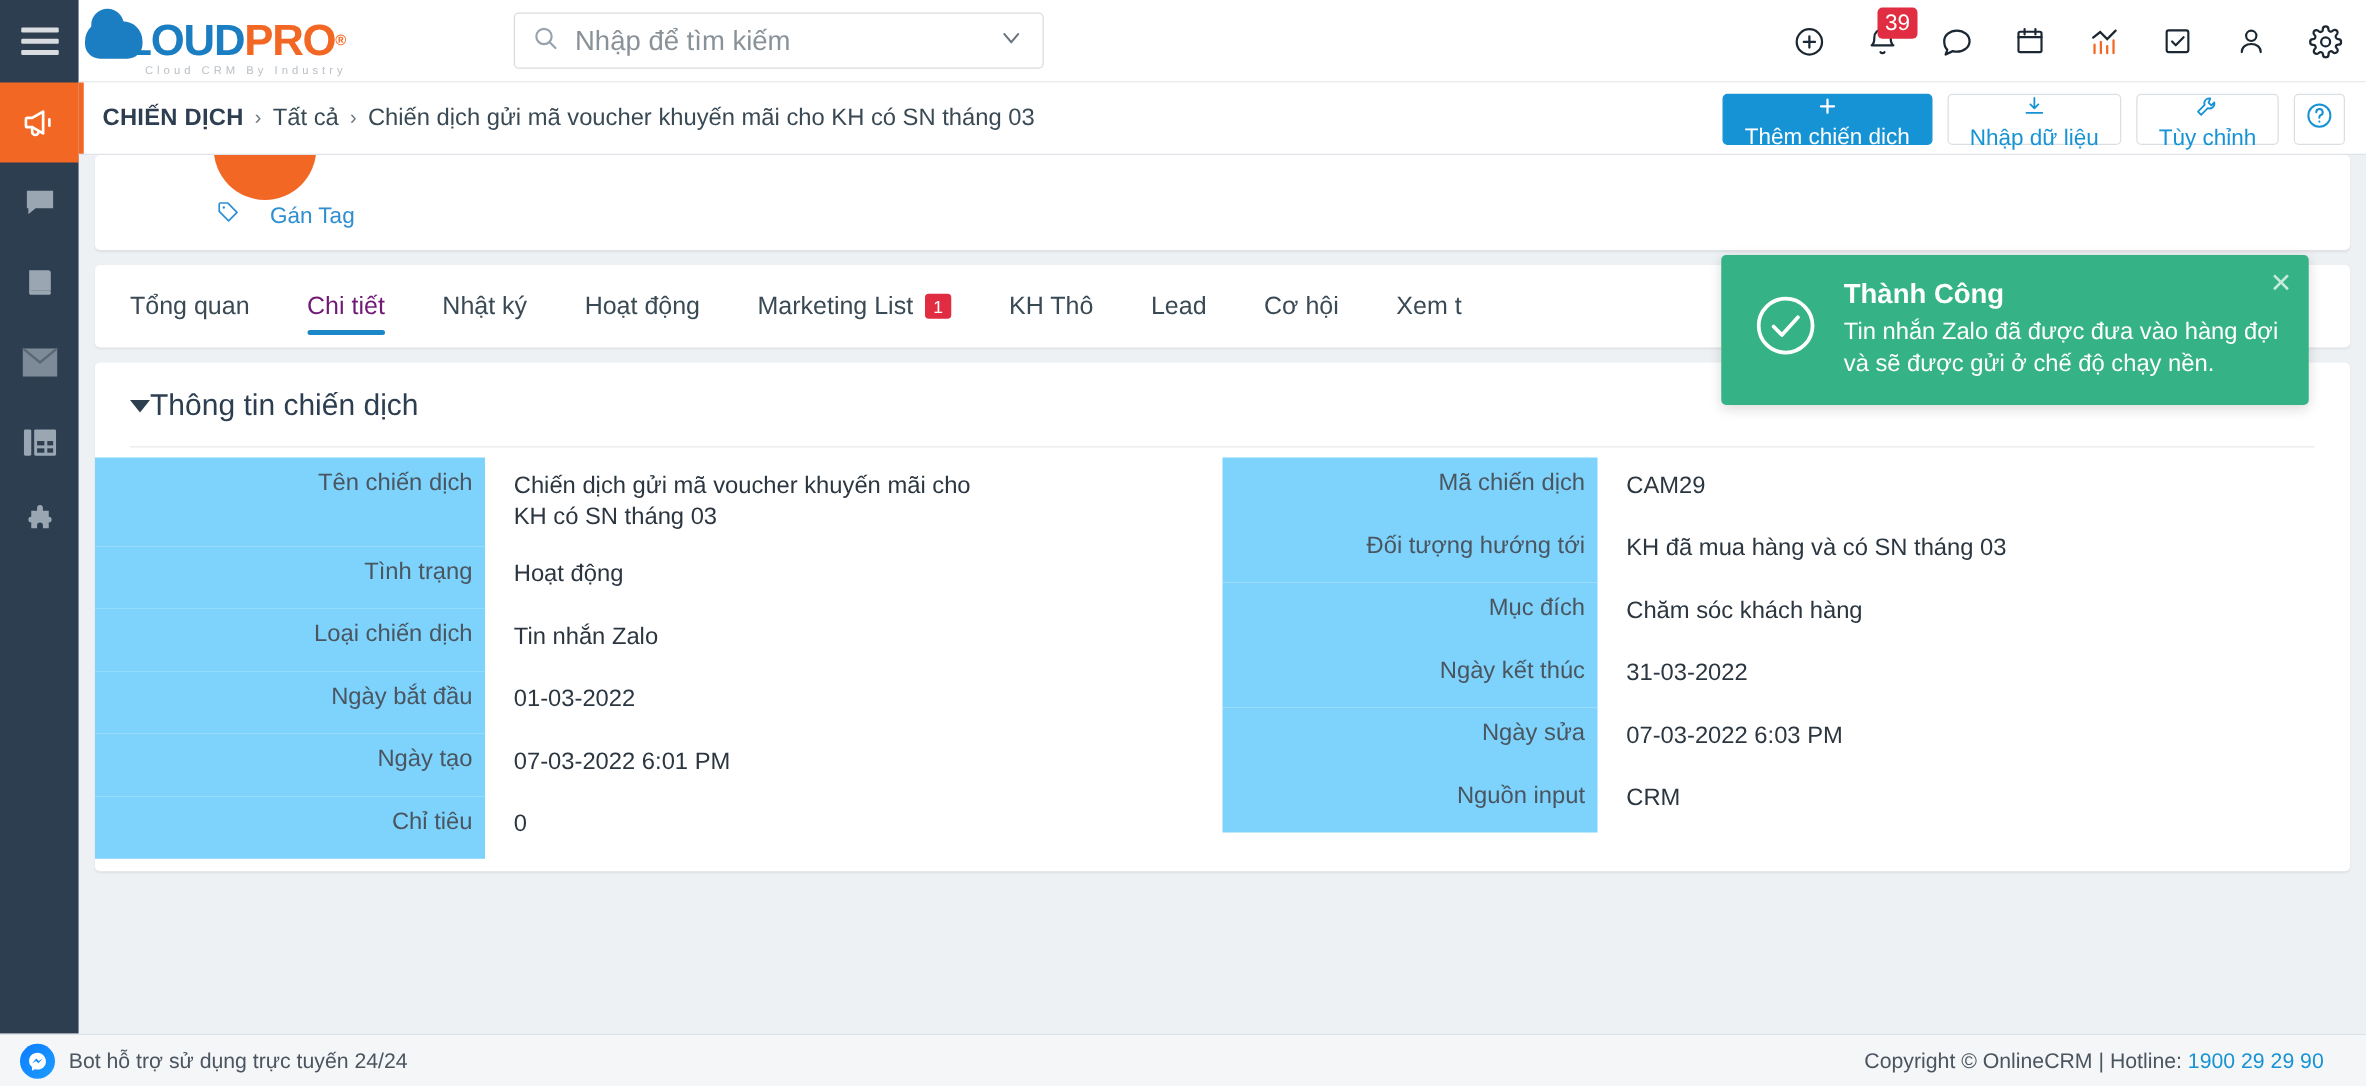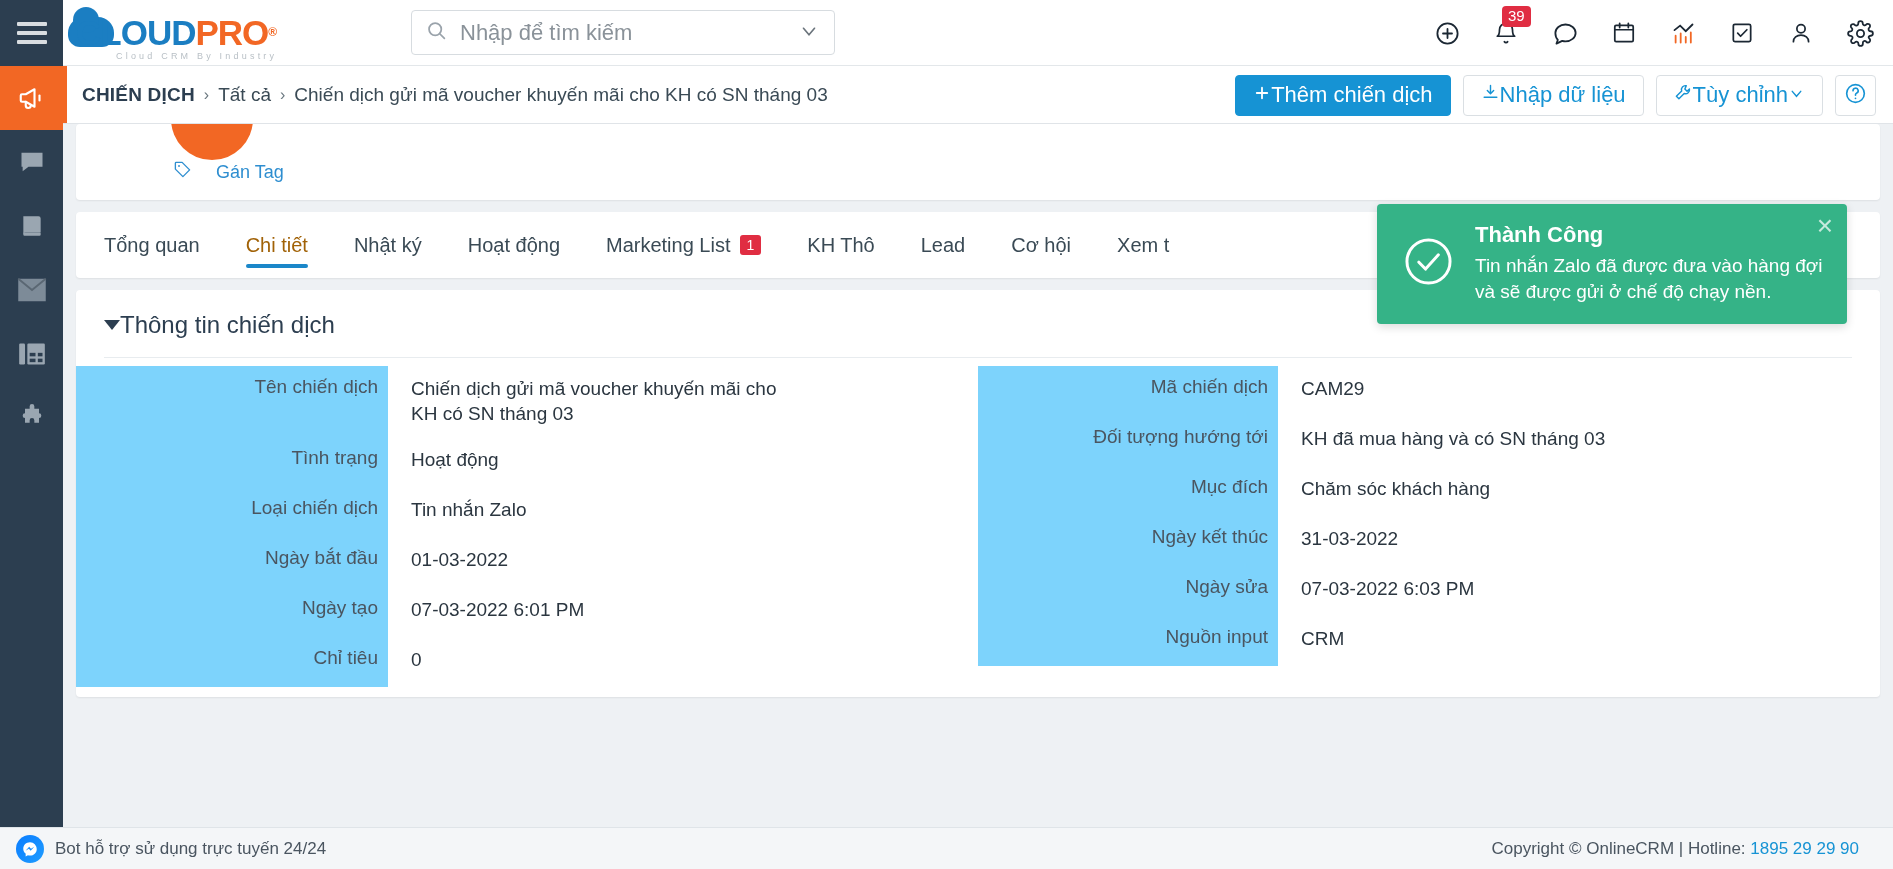--- a/index.html
+++ b/index.html
@@ -80,21 +80,21 @@
   }
 
   .topicons {
     position: absolute; right: 18px; top: 0; height: 66px;
     display: flex; align-items: center; gap: 29px;
   }
   .ticon { position: relative; cursor: pointer; width: 30px; height: 30px;
            display: flex; align-items: center; justify-content: center; }
   .badge {
     position: absolute; top: -12px; left: 11px;
-    background: #e02d42; color: #fff; font-size: 15px;
+    background: #e02d42; color: #fff; font-size: 18px;
     border-radius: 4px; padding: 1px 6px; font-weight: 500; line-height: 1.25;
   }
 
   
   .crumbbar {
     position: absolute; left: 63px; top: 66px;
     width: 1830px; height: 58px;
     background: #fff; border-bottom: 1px solid #e0e4e8;
     display: flex; align-items: center;
   }
@@ -108,21 +108,21 @@
   .crumb-link { cursor: pointer; }
   .crumb-cur { color: #3a4a55; }
 
   .crumb-actions {
     position: absolute; right: 17px; top: 0; height: 58px;
     display: flex; align-items: center; gap: 12px;
   }
   .btn {
     display: flex; align-items: center; gap: 0;
     height: 41px; padding: 0 17px; border-radius: 4px;
-    font-size: 22px; cursor: pointer; white-space: nowrap;
+    font-size: 18px; cursor: pointer; white-space: nowrap; flex-direction: column;
   }
   .btn-primary { background: #1693d4; color: #fff; border: 1px solid #1693d4; }
   .btn-outline { background: #fff; color: #1693d4; border: 1px solid #dadfe3; }
   .btn-icon-only {
     width: 41px; height: 41px; padding: 0; justify-content: center;
     background: #fff; border: 1px solid #dadfe3; color: #1693d4;
     border-radius: 4px; cursor: pointer; display: flex; align-items: center;
   }
 
   
@@ -145,21 +145,21 @@
     position: absolute; left: 97px; top: 36px;
     display: flex; align-items: center; gap: 24px;
     color: #2e8ed0; font-size: 18px; cursor: pointer;
   }
 
   .card-tabs { margin-top: 12px; height: 66px; display: flex; align-items: center; padding: 0 0 0 28px; }
   .tab {
     position: relative; height: 66px; display: flex; align-items: center;
     font-size: 20px; color: #3a4a55; cursor: pointer; margin-right: 46px;
   }
-  .tab.active { color: #a16207; text-align: center; }
+  .tab.active { color: #701a75; text-align: center; }
   .tab.active:after {
     content: ""; position: absolute; left: 0; right: 0; bottom: 10px;
     height: 4px; background: #1b87c9; border-radius: 2px;
   }
   .tab-badge {
     margin-left: 9px; background: #e02d42; color: #fff;
     font-size: 14px; border-radius: 3px; padding: 1px 7px; line-height: 1.3;
   }
 
   .card-body { margin-top: 12px; padding: 0 0 10px 0; }
@@ -543,17 +543,17 @@
   <div class="footer">
     <div class="foot-left">
       <span class="msgr">
         <svg width="18" height="18" viewBox="0 0 24 24" fill="#fff">
           <path d="M12 3C6.9 3 3 6.8 3 11.6c0 2.6 1.2 4.9 3.2 6.5V22l3-1.6c.9.3 1.8.4 2.8.4 5.1 0 9-3.8 9-8.6S17.1 3 12 3zm.9 11.2l-2.4-2.5-4.4 2.5 4.8-5.1 2.4 2.5 4.4-2.5z"></path>
         </svg>
       </span>
       <span>Bot hỗ trợ sử dụng trực tuyến 24/24</span>
     </div>
     <div class="foot-right">
-      <span>Copyright © OnlineCRM | Hotline: </span><a>1895 29 29 90</a>
+      <span>Copyright © OnlineCRM | Hotline: </span><a>1900 29 29 90</a>
     </div>
   </div>
 
 </div>
 
 </body></html>

